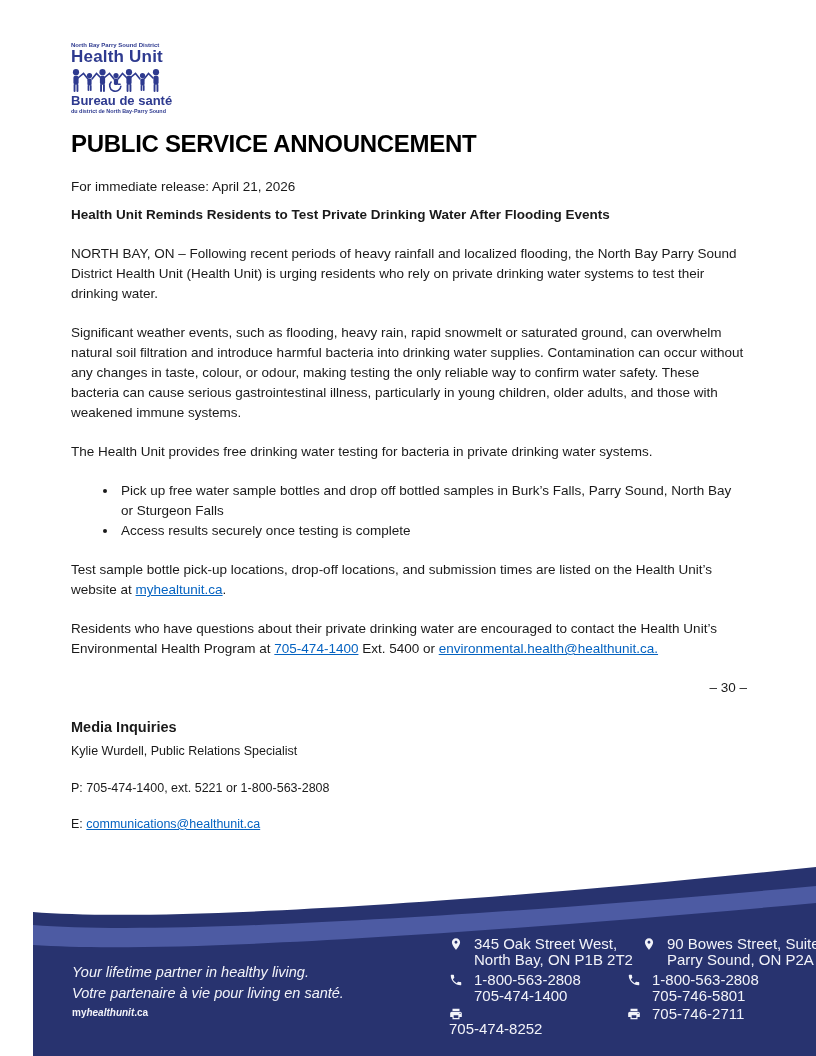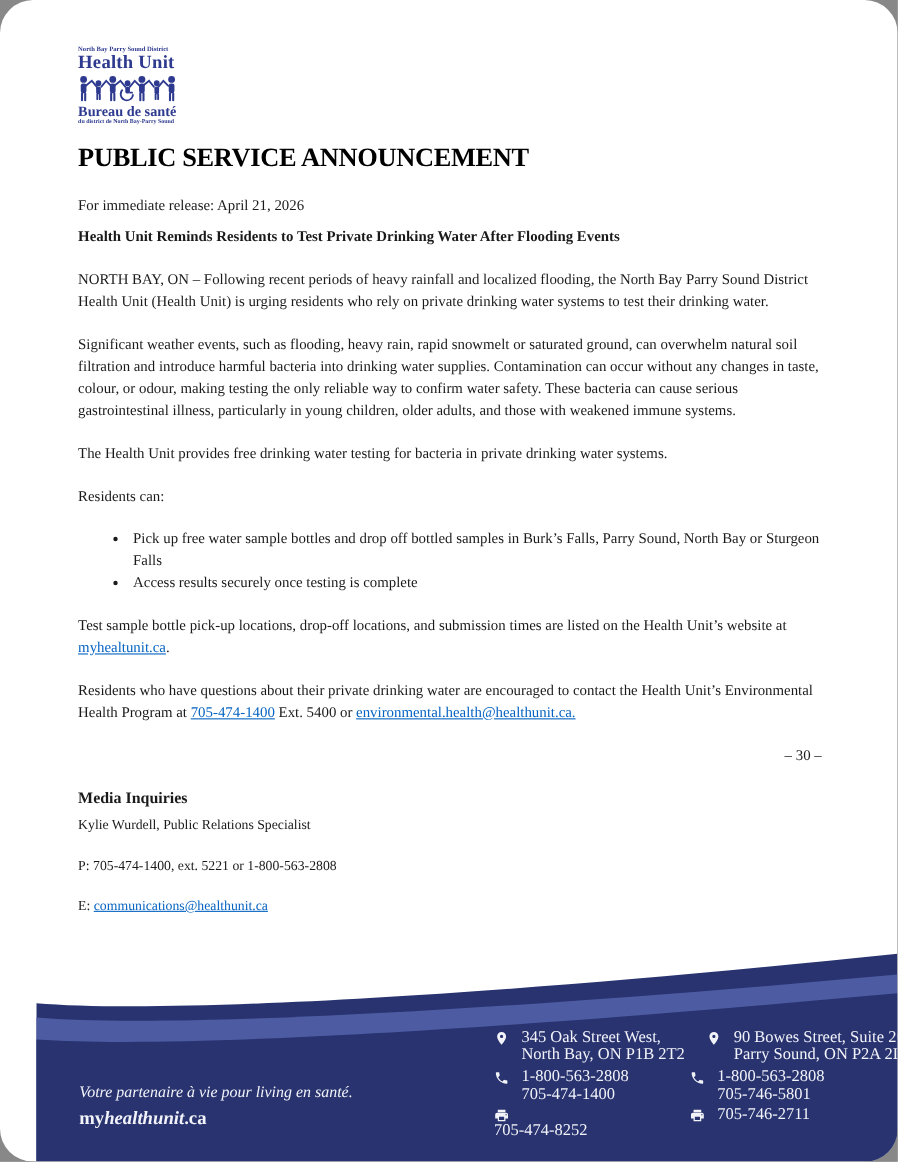--- a/index.html
+++ b/index.html
@@ -1,19 +1,19 @@
 <!DOCTYPE html>
 <html><head>
 <meta charset="utf-8">
 <style>
   html,body { margin:0; padding:0; background:#888; }
   .page {
     position:relative; width:816px; height:1056px; margin:0 auto;
     background:#ffffff; overflow:hidden;
-    font-family:Liberation Serif, serif; color:#1a1a1a;border-radius:30px;
+    font-family:Liberation Sans, sans-serif; color:#1a1a1a;
   }
 
   
   .logo { position:absolute; left:71px; top:42px; width:94px; color:#2e3a8f; }
   .logo-line1 { font-size:6px; font-weight:bold; letter-spacing:0; white-space:nowrap; }
   .logo-name  { font-size:17px; font-weight:bold; line-height:18px; letter-spacing:0.2px; }
   .logo-figures svg { display:block; width:90px; height:25px; margin:2px 0 1px; }
   .logo-fr    { font-size:13px; font-weight:bold; line-height:14px; white-space:nowrap; }
   .logo-line4 { font-size:5.4px; font-weight:bold; white-space:nowrap; }
 
@@ -30,21 +30,21 @@
   a.doc-link { color:#0563c1; text-decoration:underline; cursor:pointer; }
   .end-mark  { text-align:right; margin:0 0 12px; }
   .media-heading { font-weight:bold; font-size:14.5px; line-height:20px; margin:0 0 6px; }
   .media-line { font-size:12.5px; line-height:17.5px; margin:0; }
 
   
   .footer-wave { position:absolute; left:33px; top:855px; width:783px; height:201px; }
   .footer-wave svg { display:block; width:783px; height:201px; }
   .ftxt { position:absolute; color:#f2f3f9; }
   .tagline { font-style:italic; font-size:14.5px; line-height:18px; }
-  .footer-site { font-size:17px; font-weight:bold; }
+  .footer-site { font-size:10px; font-weight:bold; }
   .footer-site .it { font-style:italic; }
   .office-row { position:absolute; display:flex; align-items:flex-start; }
   .office-row .oicon { width:14px; height:14px; margin-right:11px; flex:0 0 auto; margin-top:1px; }
   .office-row .otext { font-size:15px; line-height:15.5px; white-space:nowrap; }
 </style>
 </head>
 <body>
 
 <div class="page">
 
@@ -113,21 +113,20 @@
     <p class="release">For immediate release: April 21, 2026</p>
 
     <p class="headline">Health Unit Reminds Residents to Test Private Drinking Water After Flooding Events</p>
 
     <p>NORTH BAY, ON – Following recent periods of heavy rainfall and localized flooding, the North Bay Parry Sound District Health Unit (Health Unit) is urging residents who rely on private drinking water systems to test their drinking water.</p>
 
     <p>Significant weather events, such as flooding, heavy rain, rapid snowmelt or saturated ground, can overwhelm natural soil filtration and introduce harmful bacteria into drinking water supplies. Contamination can occur without any changes in taste, colour, or odour, making testing the only reliable way to confirm water safety. These bacteria can cause serious gastrointestinal illness, particularly in young children, older adults, and those with weakened immune systems.</p>
 
     <p>The Health Unit provides free drinking water testing for bacteria in private drinking water systems.</p>
 
-    <p>Residents can:</p>
 
     <ul class="bullets">
       <li>Pick up free water sample bottles and drop off bottled samples in Burk’s Falls, Parry Sound, North Bay or Sturgeon Falls</li>
       <li>Access results securely once testing is complete</li>
     </ul>
 
     <p><span>Test sample bottle pick-up locations, drop-off locations, and submission times are listed on the Health Unit’s website at </span><a class="doc-link">myhealtunit.ca</a><span>.</span></p>
 
     <p><span>Residents who have questions about their private drinking water are encouraged to contact the Health Unit’s Environmental Health Program at </span><a class="doc-link">705-474-1400</a><span> Ext. 5400 or </span><a class="doc-link">environmental.health@healthunit.ca.</a></p>
 
@@ -140,20 +139,21 @@
   </div>
 
   <div class="footer-wave">
     <svg viewBox="0 0 783 201" preserveAspectRatio="none" xmlns="http://www.w3.org/2000/svg">
       <path fill="#28336f" d="M0,57 C120,67 420,50 783,12 L783,201 L0,201 Z"></path>
       <path fill="#4d5ba3" d="M0,70 C120,80 420,64 783,31 L783,201 L0,201 Z"></path>
       <path fill="#28336f" d="M0,90 C130,99 430,80 783,48 L783,201 L0,201 Z"></path>
     </svg>
   </div>
 
+  <div class="ftxt tagline" style="left:72px; top:963px;">Your lifetime partner in healthy living.</div>
   <div class="ftxt tagline" style="left:72px; top:984px;">Votre partenaire à vie pour living en santé.</div>
   <div class="ftxt footer-site" style="left:72px; top:1007px;"><span>my</span><span class="it">healthunit</span><span>.ca</span></div>
 
   <div class="office-row ftxt" style="left:449px; top:936px;">
     <svg class="oicon" viewBox="0 0 24 24">
         <path fill="#f2f3f9" d="M12 2C8.13 2 5 5.13 5 9c0 5.25 7 13 7 13s7-7.75 7-13c0-3.87-3.13-7-7-7zm0 9.5c-1.38 0-2.5-1.12-2.5-2.5s1.12-2.5 2.5-2.5 2.5 1.12 2.5 2.5-1.12 2.5-2.5 2.5z"></path>
       </svg>
     <div class="otext"><span>345 Oak Street West,</span><br><span>North Bay, ON P1B 2T2</span></div>
   </div>
   <div class="office-row ftxt" style="left:449px; top:972px;">

